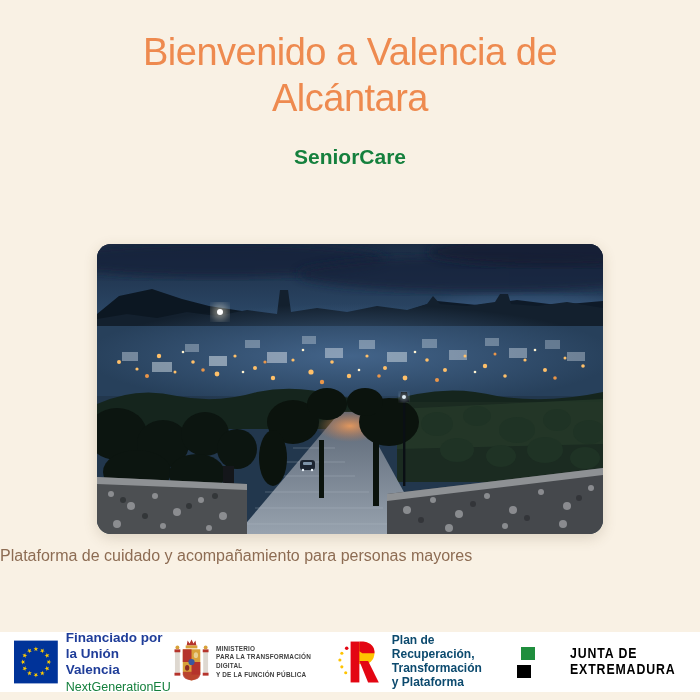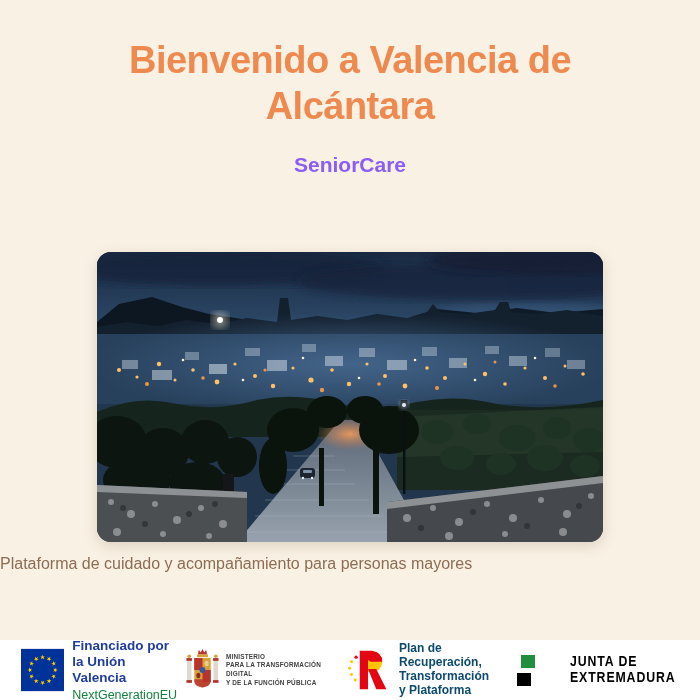--- a/index.html
+++ b/index.html
@@ -6,36 +6,36 @@
   body{
     width:700px;height:700px;
     background:#f9f1e4;
     font-family:"Liberation Sans", sans-serif;
     position:relative;
     overflow:hidden;
   }
   .stage{width:700px;height:700px;position:relative;}
 
   .hero-title{
-    margin:12px auto;
+    margin:4px auto;
     padding-top:26px;
     max-width:545px;
     text-align:center;
     font-size:38px;
     line-height:1.2;
-    font-weight:bold;
+    font-weight:normal;
     color:#ee8a4f;
     letter-spacing:-0.5px;
   }
   .app-name{
     margin-top:24px;
     text-align:center;
     font-size:21px;
     font-weight:bold;
-    color:#8b5cf6;
+    color:#15803d;
   }
 
   .photo-card{
     position:absolute;
     left:97px;top:240px;
     width:506px;height:290px;
     border-radius:14px;
     overflow:hidden;
     box-shadow:0 4px 14px rgba(90,70,40,0.18);
     background:#22374d;
@@ -54,21 +54,21 @@
     position:absolute;
     left:0;bottom:12px;
     width:700px;height:60px;
     background:#ffffff;
     display:flex;
     align-items:center;
     justify-content:space-between;
     padding:0 10px 0 14px;
     box-sizing:border-box;
   }
-  .logo-group{display:flex;align-items:center;margin-left:7px;}
+  .logo-group{display:flex;align-items:center;}
 
   
   .eu-text{margin-left:8px;}
   .eu-line{font-size:13.5px;font-weight:bold;color:#1f3d99;line-height:1.18;}
   .eu-sub{font-size:12.5px;color:#15803d;margin-top:2px;}
 
   
   .min-text{margin-left:7px;}
   .min-line{font-size:6.4px;color:#3f3f3f;line-height:1.35;letter-spacing:0.2px;font-weight:bold;}
 

